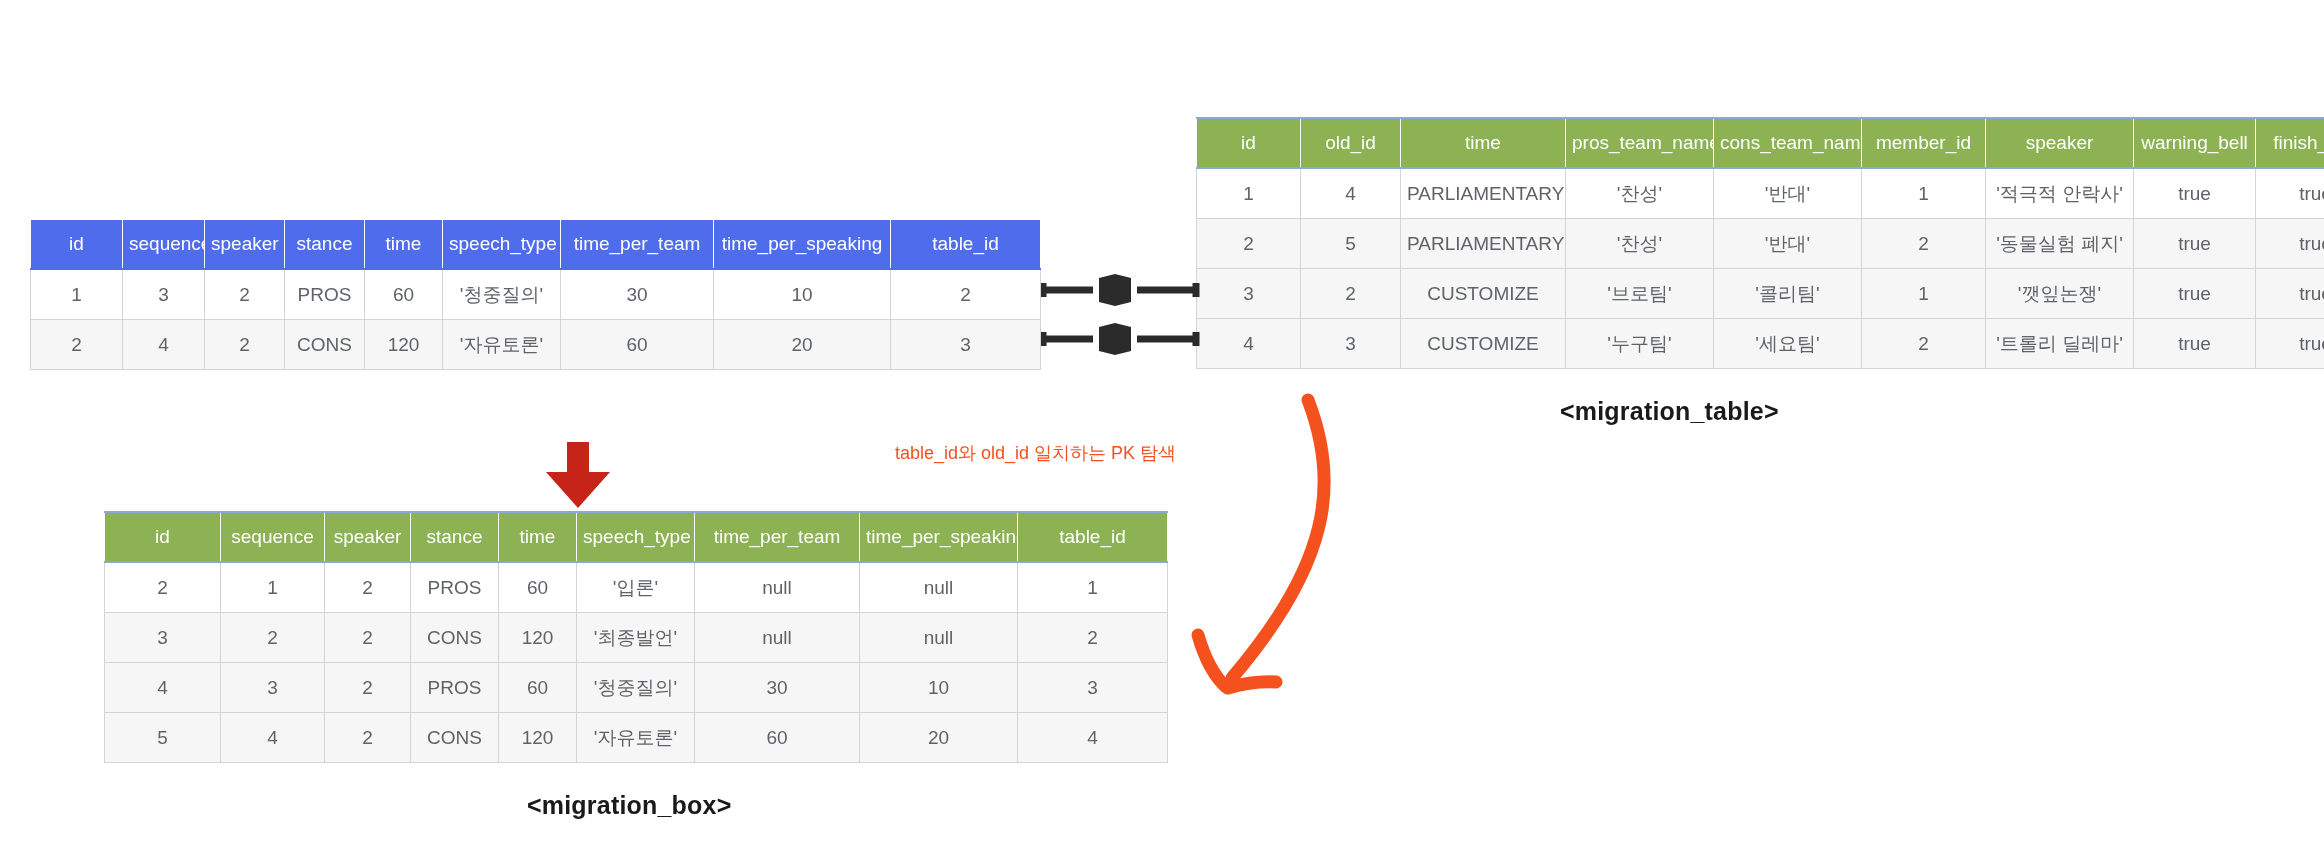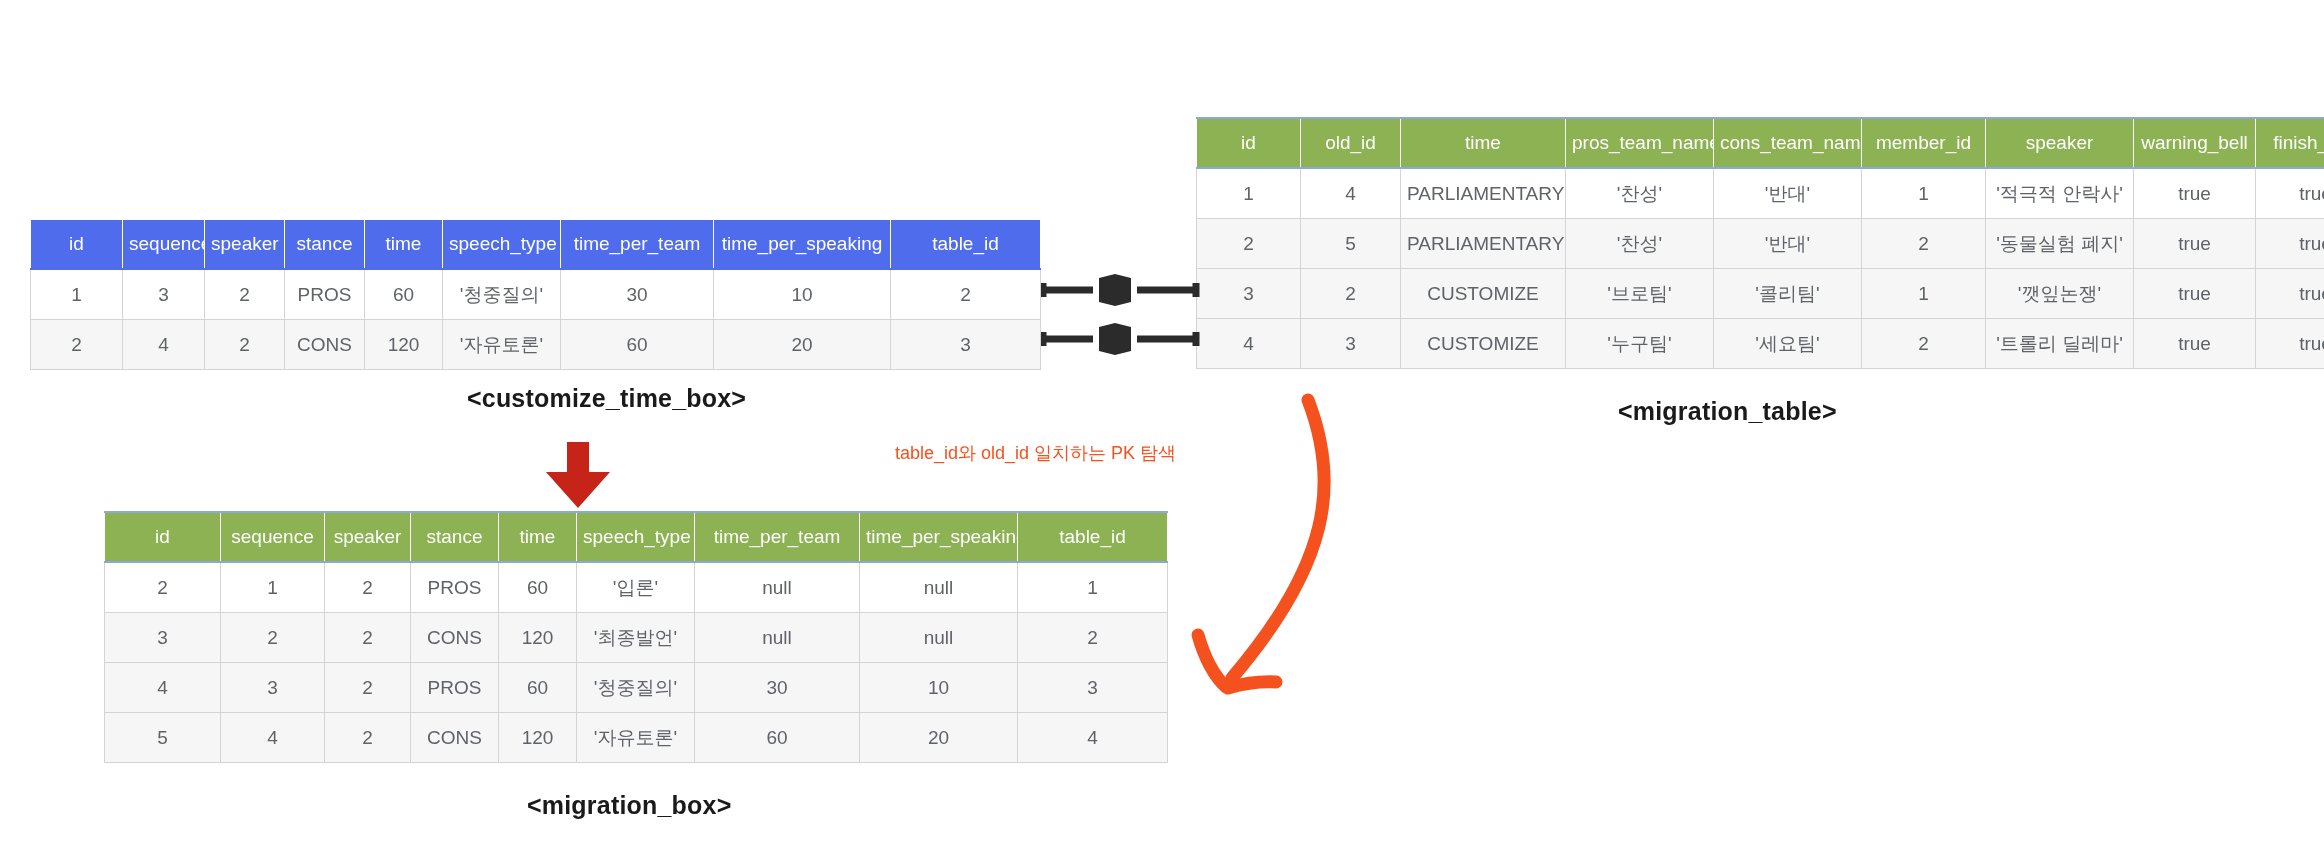--- a/index.html
+++ b/index.html
@@ -67,21 +67,21 @@
   
   .caption {
     position: absolute;
     color: #1a1a1a;
     font-size: 25px;
     font-weight: bold;
     letter-spacing: 0.2px;
     white-space: nowrap;
   }
   #cap-customize { left: 467px;  top: 384px; }
-  #cap-migration-table { left: 1618px; top: 397px; }
+  #cap-migration-table { left: 1560px; top: 397px; }
   #cap-migration-box   { left: 527px;  top: 791px; }
 
   
   #annotation {
     position: absolute;
     left: 895px;
     top: 441px;
     color: #f4511e;
     font-size: 18px;
     white-space: nowrap;
@@ -145,21 +145,20 @@
         <td>CONS</td>
         <td>120</td>
         <td class="kr">'자유토론'</td>
         <td>60</td>
         <td>20</td>
         <td class="hl">3</td>
       </tr>
     </tbody>
   </table>
 
-  <div class="caption" id="cap-customize">&lt;customize_time_box&gt;</div>
 
   <table class="tbl hdr-green" id="migration-table">
     <colgroup>
       <col style="width:104px">
         <col style="width:100px">
         <col style="width:165px">
       <col style="width:148px">
         <col style="width:148px">
         <col style="width:124px">
       <col style="width:148px">

